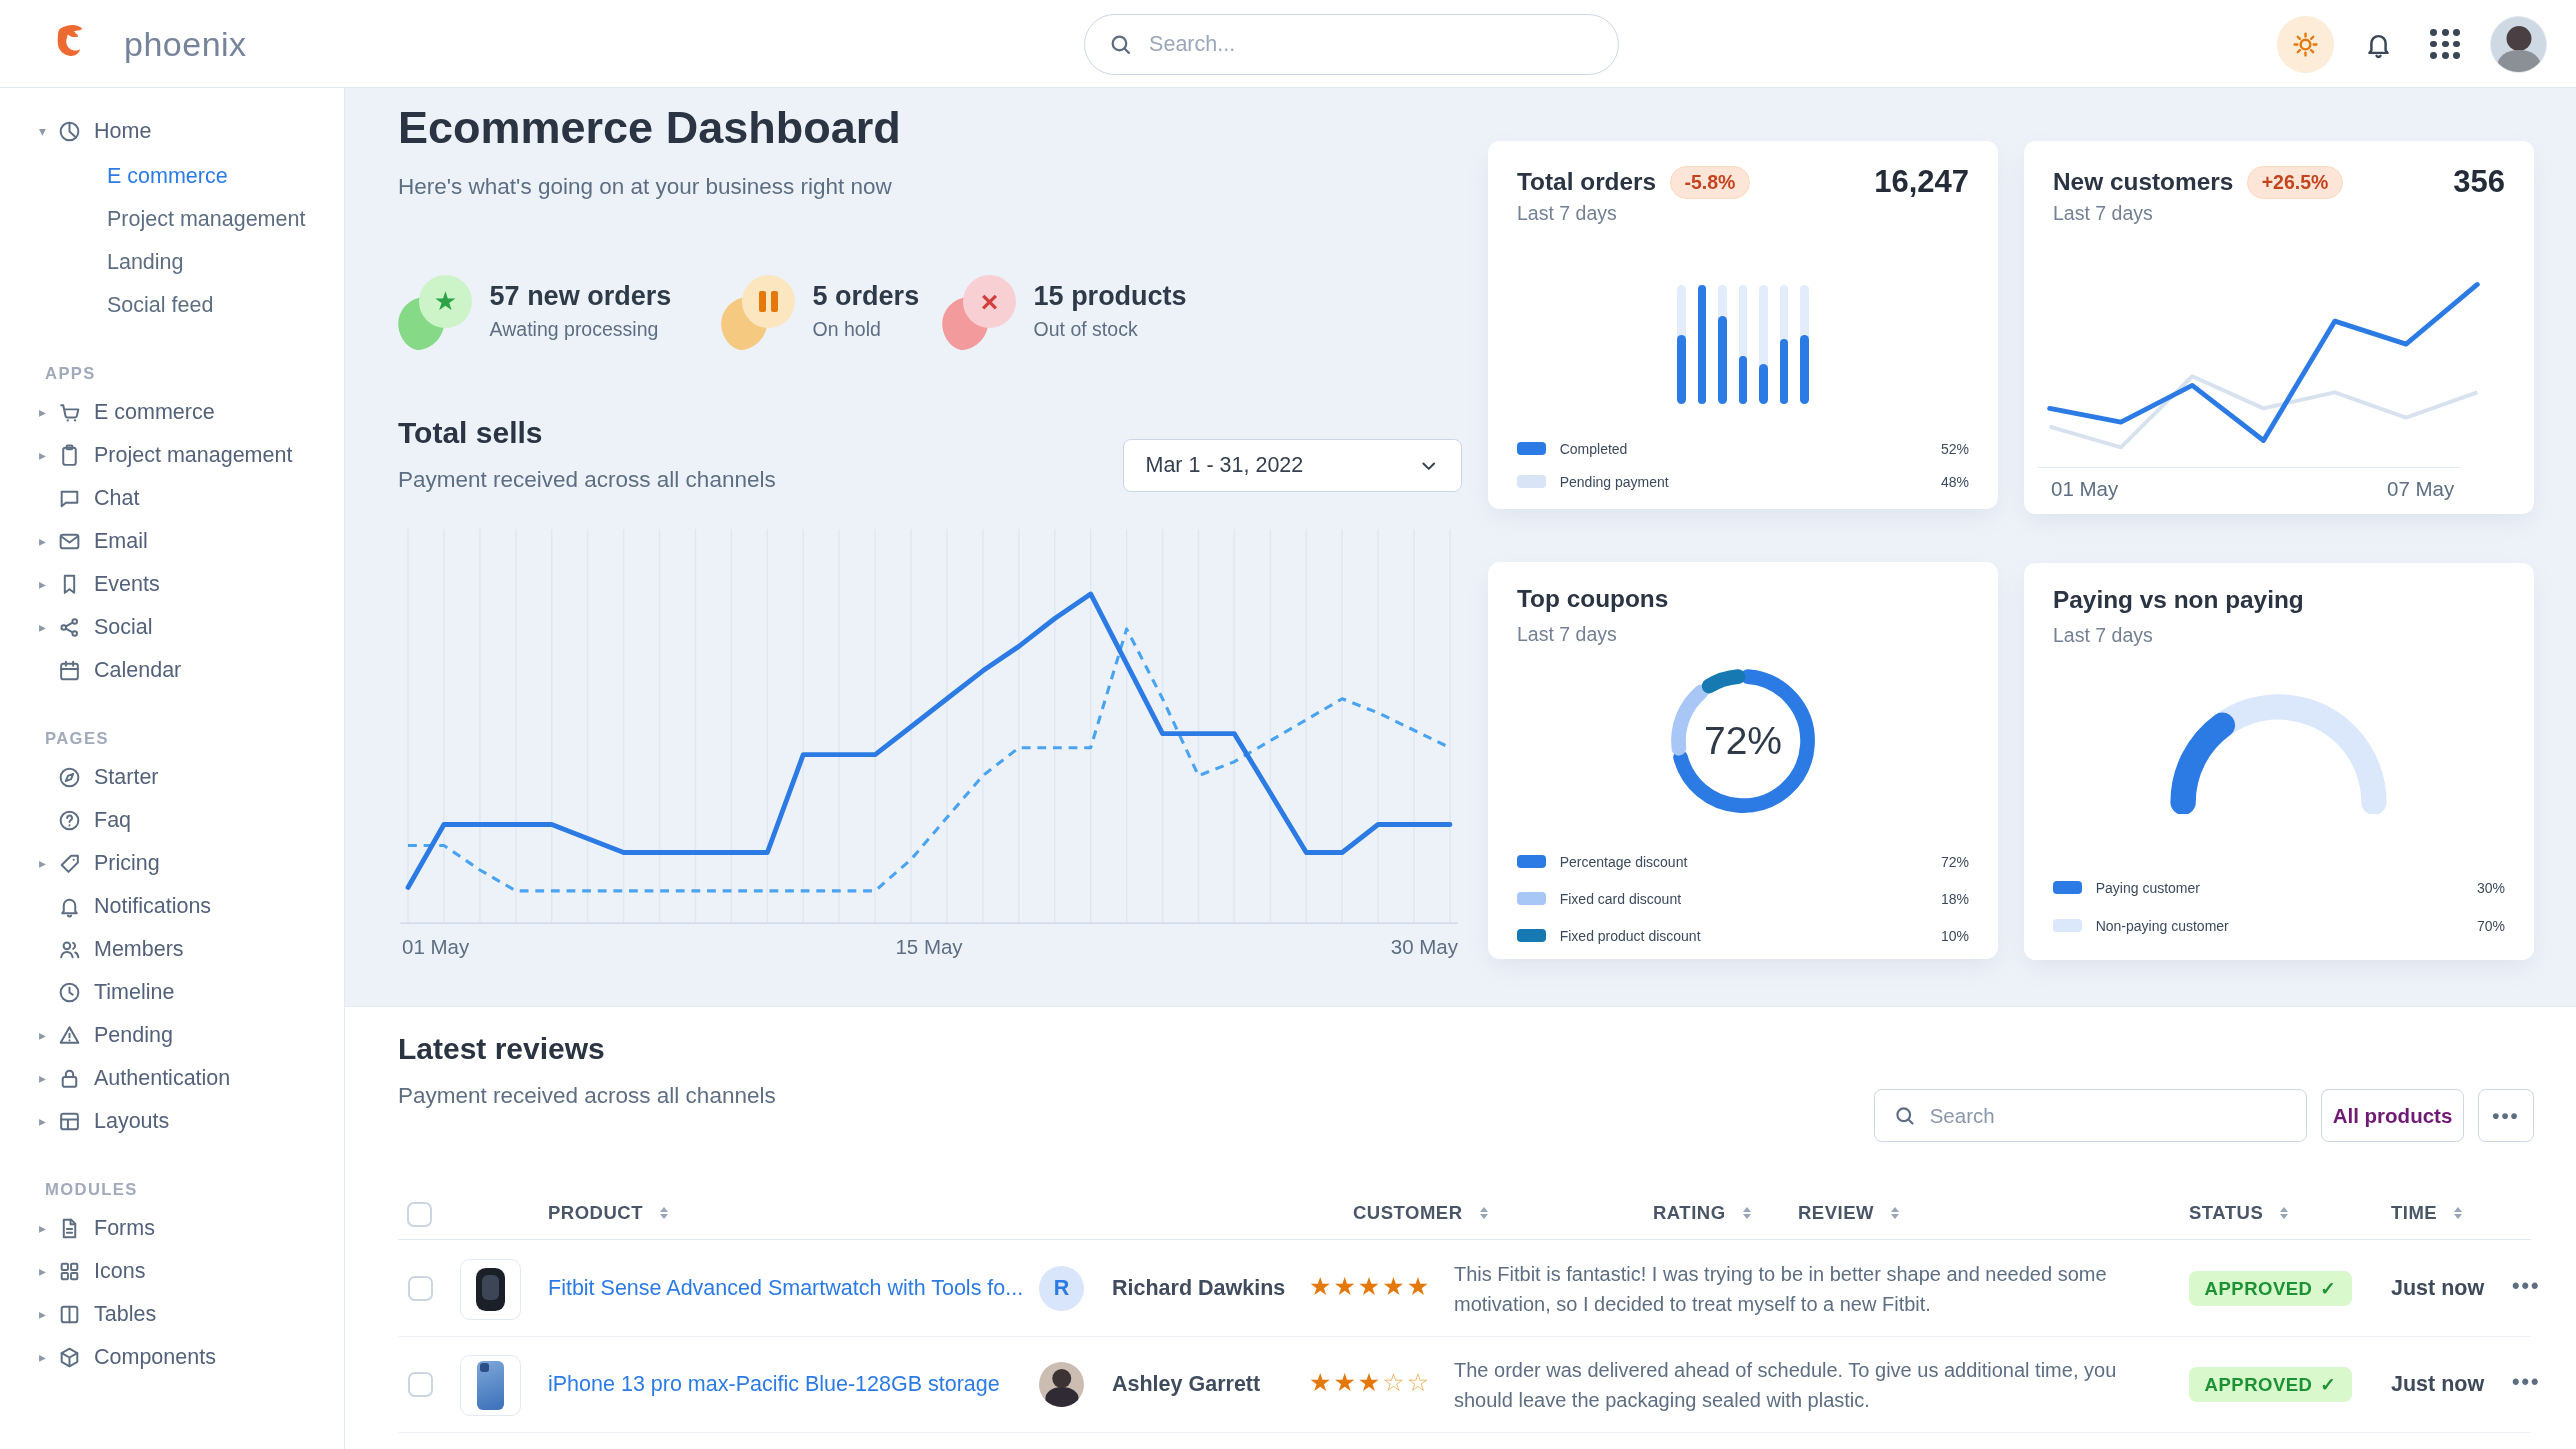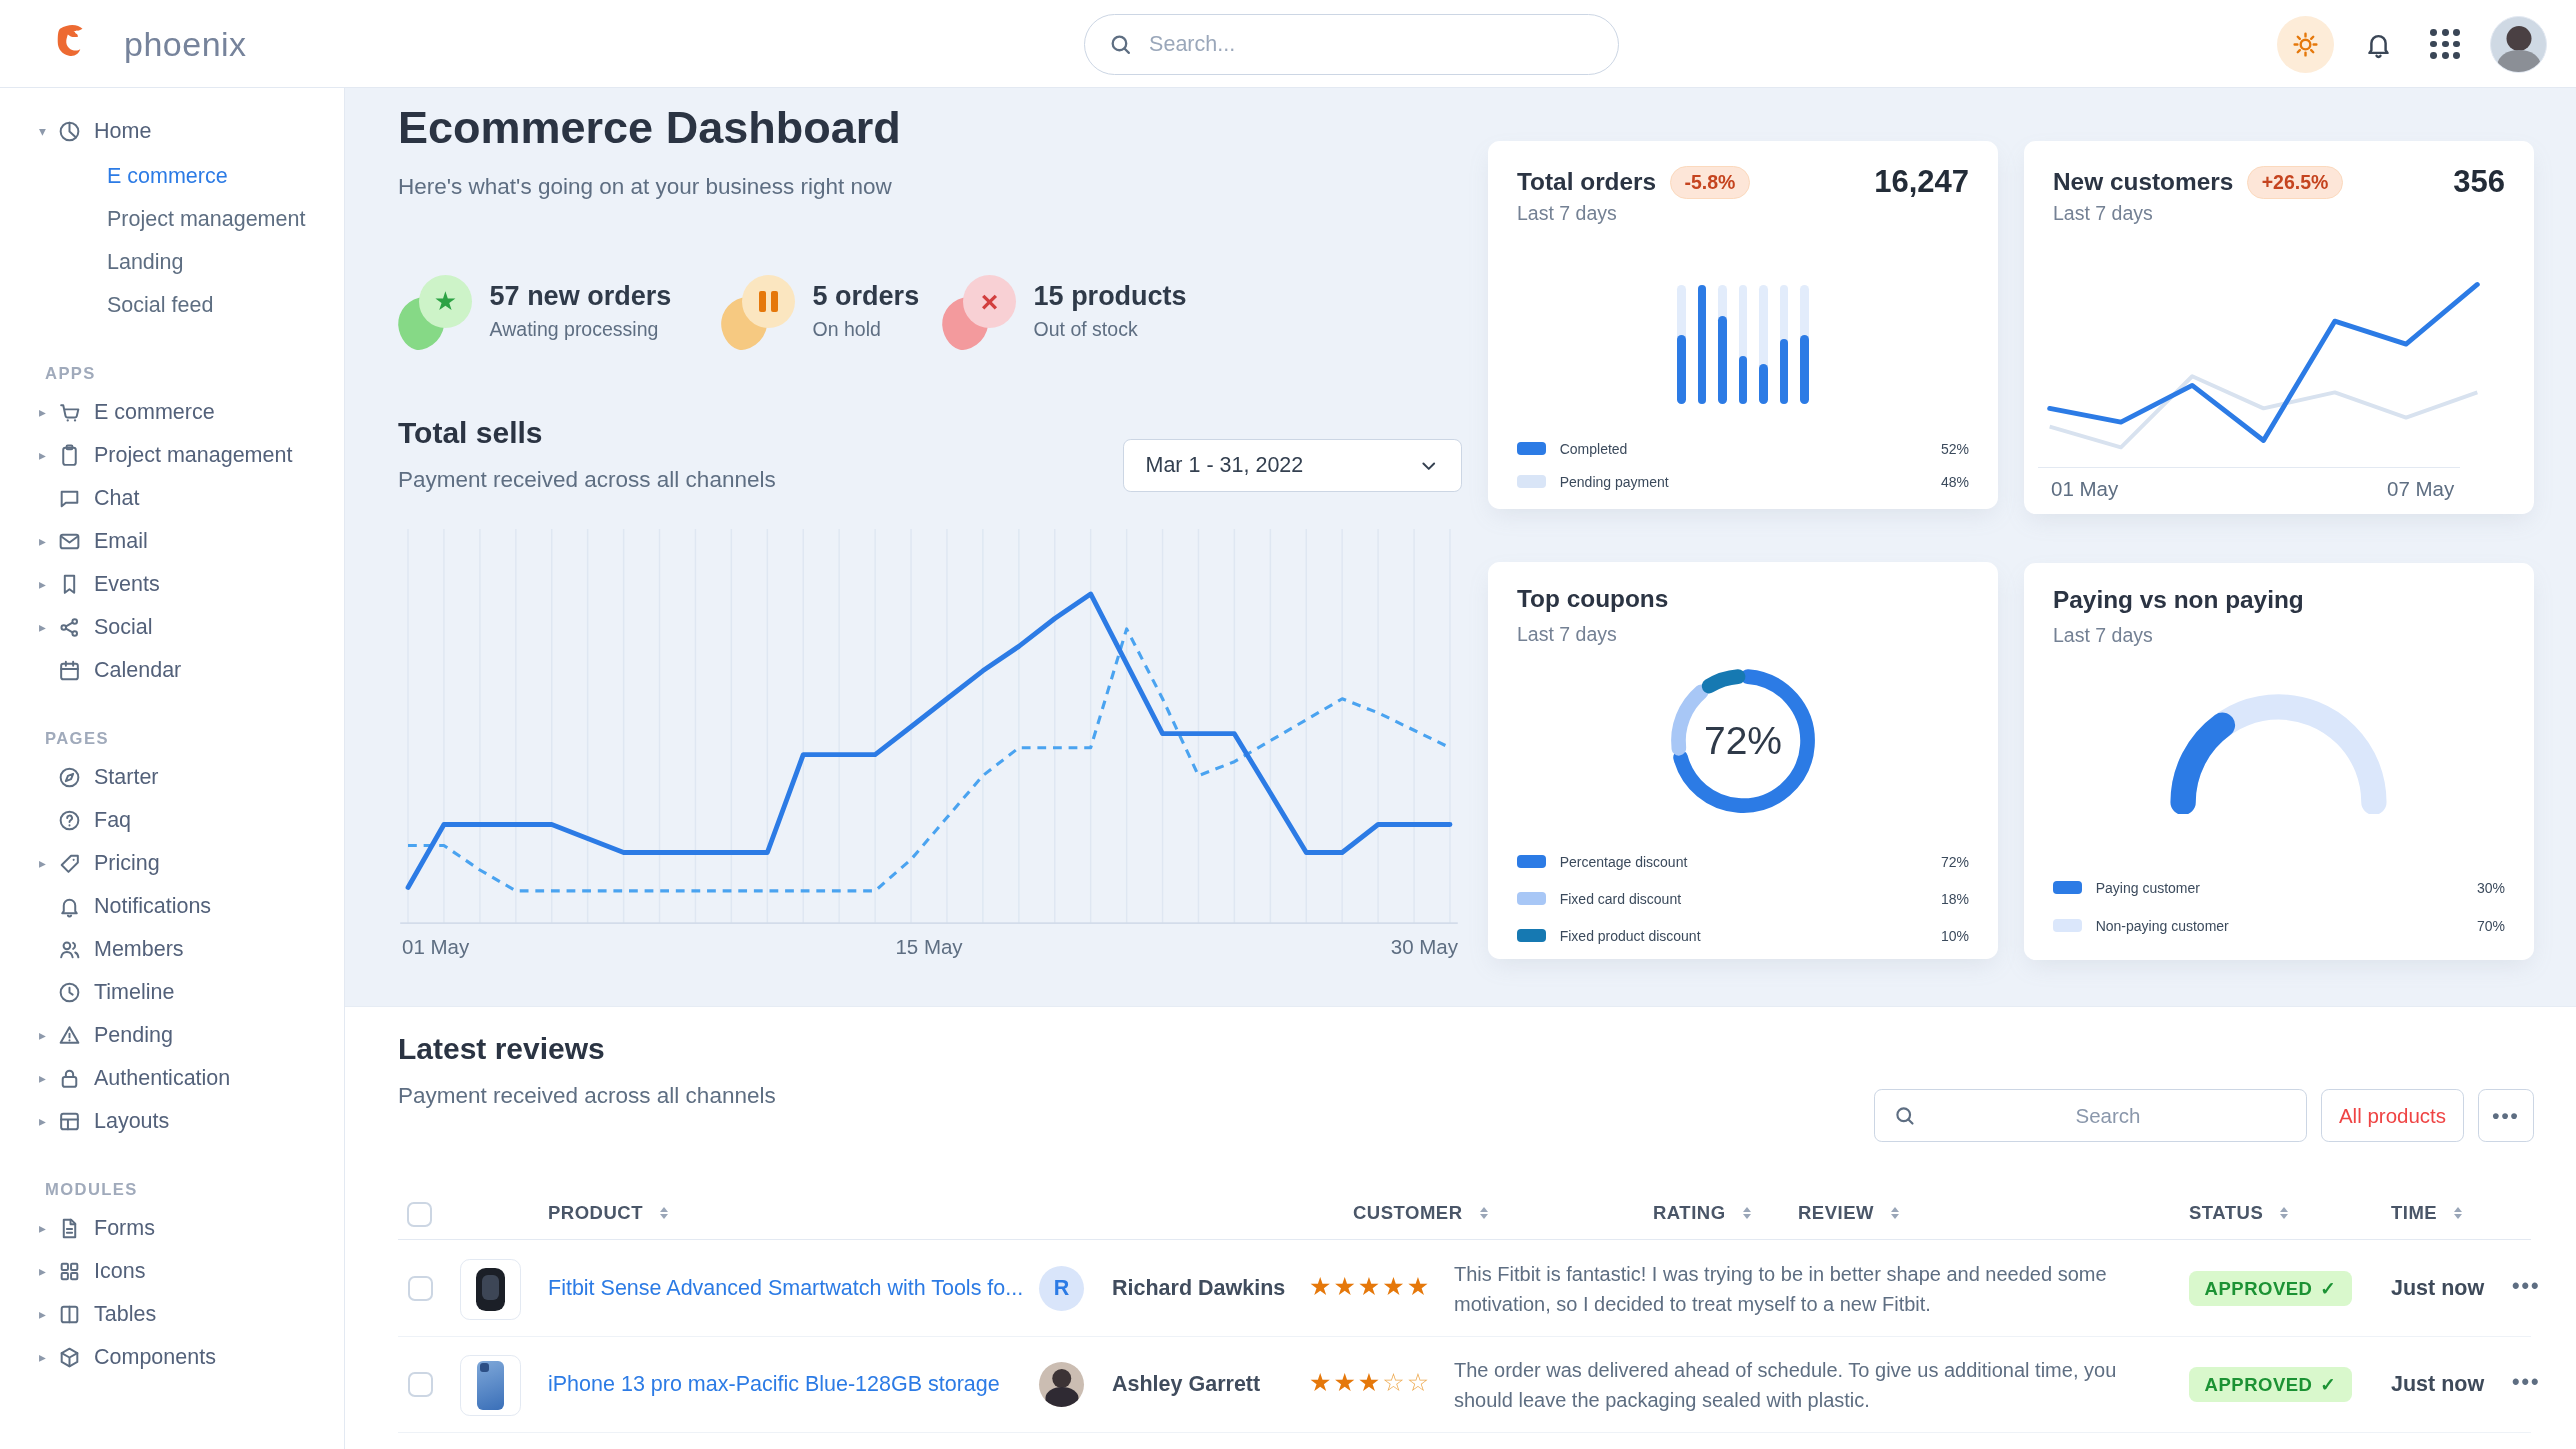--- a/index.html
+++ b/index.html
@@ -88,23 +88,23 @@
   .donut-wrap { position:absolute; left:166px; top:90px; width:178px; height:178px; }
   .donut-center { position:absolute; left:0; top:0; width:178px; height:178px; display:flex; align-items:center; justify-content:center; font-size:39px; color:#2f3a49; }
   .gauge-wrap { position:absolute; left:119px; top:105px; }
 
   
   .reviews { position:absolute; left:345px; top:1006px; right:0; bottom:0; background:#fff; overflow:hidden; border-top:1px solid #e6ecf4; }
   .rv-title { position:absolute; left:53px; top:25px; font-size:30px; font-weight:700; color:#2b3443; }
   .rv-sub { position:absolute; left:53px; top:76px; font-size:22.5px; color:#5e6e82; }
   .rv-search { position:absolute; left:1529px; top:82px; width:433px; height:53px; border:1px solid #ccd6e4; border-radius:7.8px; background:#fff; display:flex; align-items:center; padding:0 17.6px; gap:11.7px; }
   .rv-search svg { stroke:#5e6e82; }
-  .rv-search input { border:none; outline:none; font-size:20.5px; flex:1; font-family:inherit; color:#344050;text-align:center; }
+  .rv-search input { border:none; outline:none; font-size:20.5px; flex:1; font-family:inherit; color:#344050; }
   .rv-search input::placeholder { color:#8a97ab; }
-  .btn { position:absolute; top:82px; height:53px; background:#fff; border:1px solid #ccd6e4; border-radius:7.8px; display:flex; align-items:center; justify-content:center; font-size:20.5px; font-weight:400; color:#ef4444; cursor:pointer; }
+  .btn { position:absolute; top:82px; height:53px; background:#fff; border:1px solid #ccd6e4; border-radius:7.8px; display:flex; align-items:center; justify-content:center; font-size:20.5px; font-weight:700; color:#701a75; cursor:pointer; }
   #btn-all-products { left:1976px; width:143px; }
   #btn-more { left:2133px; width:56px; letter-spacing:2px; color:#5e6e82; font-weight:700; }
   .thead-cell { position:absolute; top:195px; font-size:18.5px; font-weight:700; color:#4a5668; letter-spacing:0.5px; display:flex; align-items:center; gap:17px; }
   .sorter { display:flex; flex-direction:column; gap:2.9px; }
   .sorter i { width:0; height:0; border-left:4.9px solid transparent; border-right:4.9px solid transparent; }
   .sorter .up { border-bottom:5.9px solid #9aa6b8; } .sorter .dn { border-top:5.9px solid #9aa6b8; }
   .thead-line { position:absolute; left:53px; right:45px; top:232px; border-top:1px solid #e3e9f2; }
   .rev-row { position:absolute; left:53px; right:45px; height:96px; border-bottom:1px solid #eef2f7; }
   .cb { position:absolute; width:25px; height:25px; border:2px solid #ccd6e3; border-radius:6.8px; background:#fff; cursor:pointer; }
   .row-cb { left:9.8px; top:35px; }

